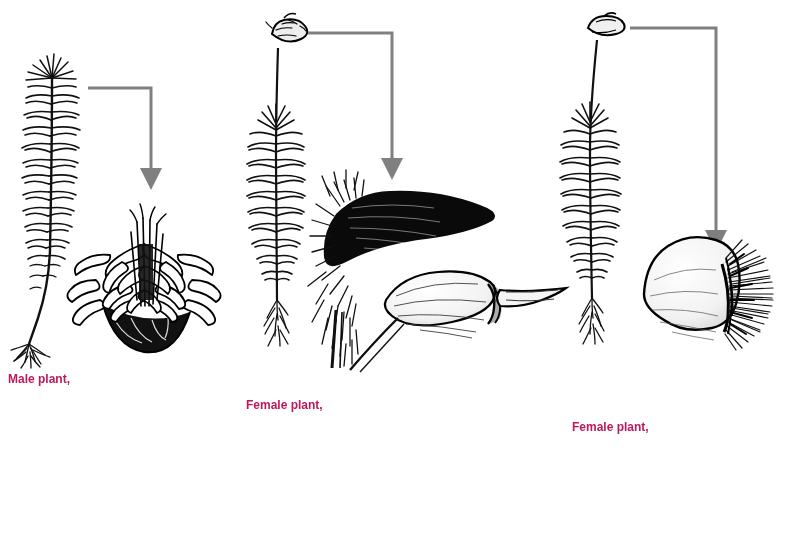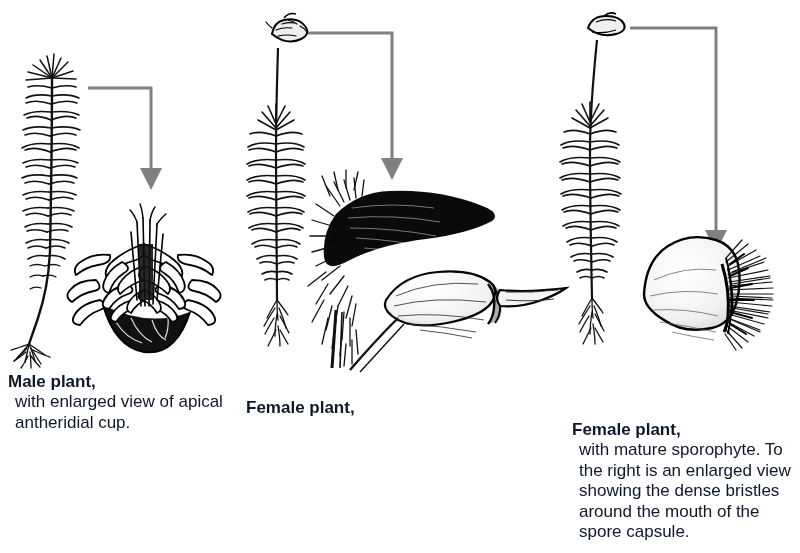--- a/index.html
+++ b/index.html
@@ -5,21 +5,21 @@
   html,body{margin:0;padding:0;}
   body{
     width:800px;height:553px;
     background:#ffffff;
     font-family:"Liberation Sans", sans-serif;
     color:#000000;
     overflow:hidden;
     position:relative;
   }
   #figure{position:absolute;left:0;top:0;width:800px;height:553px;}
-  .caption{position:absolute;line-height:1.20;font-size:17px;color:#0f172a;}
+  .caption{position:absolute;line-height:1.20;font-size:12px;color:#be185d;}
   .caption .lead{font-weight:bold;}
   .caption .body{display:block;padding-left:7px;}
   #cap-male{left:8px;top:372px;width:230px;}
   #cap-female1{left:246px;top:398px;width:262px;}
   #cap-female2{left:572px;top:420px;width:220px;}
   svg{display:block;}
 </style>
 </head>
 <body>
 
@@ -474,23 +474,21 @@
         <path d="M730,312 L752,318"></path>
       <path d="M730,324 L746,334"></path>
         <path d="M730,264 L744,254"></path>
     </g>
     <path d="M726,258 q10,36 2,76" stroke="#000" stroke-width="2" fill="none"></path>
   </g>
 </svg>
 
 <div class="caption" id="cap-male">
   <span class="lead">Male plant,</span>
-  <span class="body">with enlarged view of apical antheridial cup.</span>
 </div>
 
 <div class="caption" id="cap-female1">
   <span class="lead">Female plant,</span>
 </div>
 
 <div class="caption" id="cap-female2">
   <span class="lead">Female plant,</span>
-  <span class="body">with mature sporophyte. To the right is an enlarged view showing the dense bristles around the mouth of the spore capsule.</span>
 </div>
 
 </body></html>

